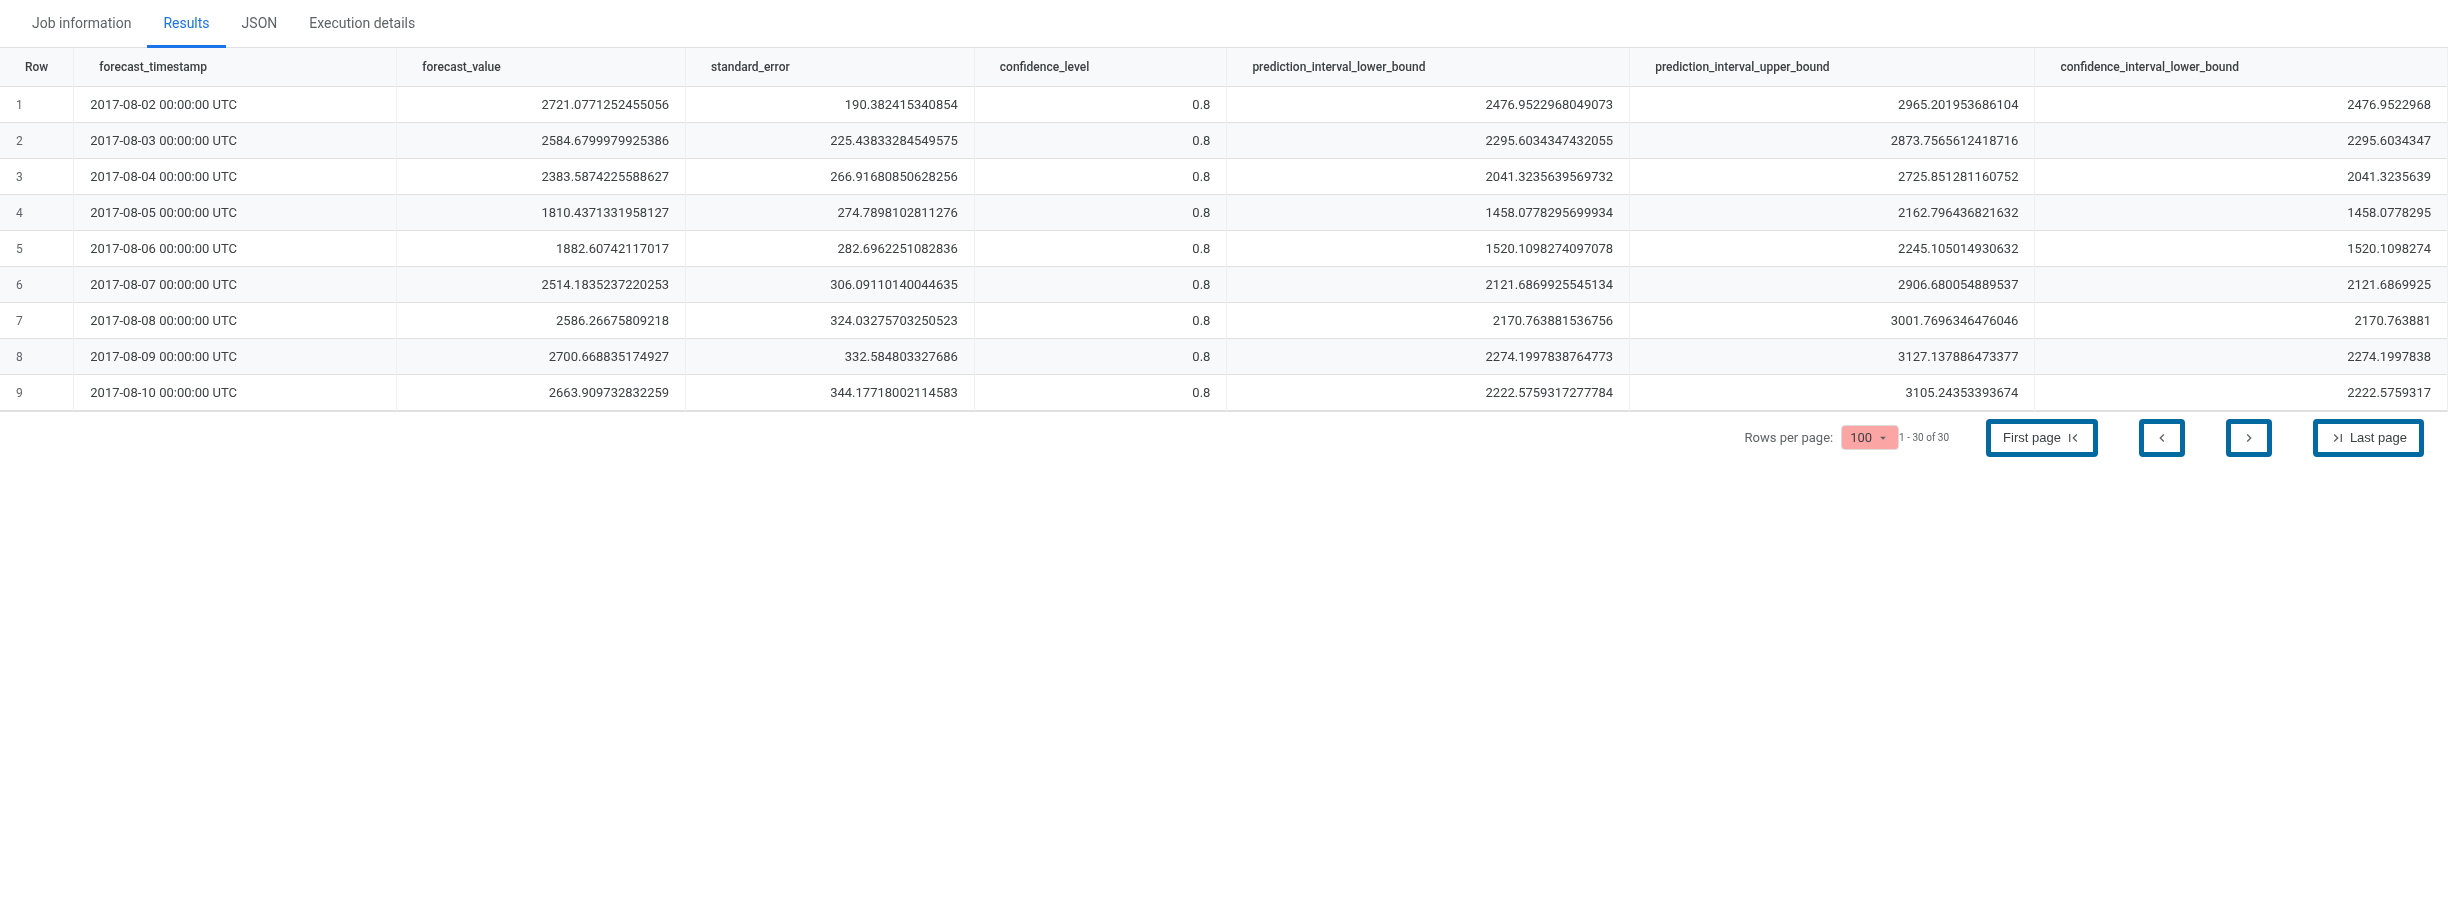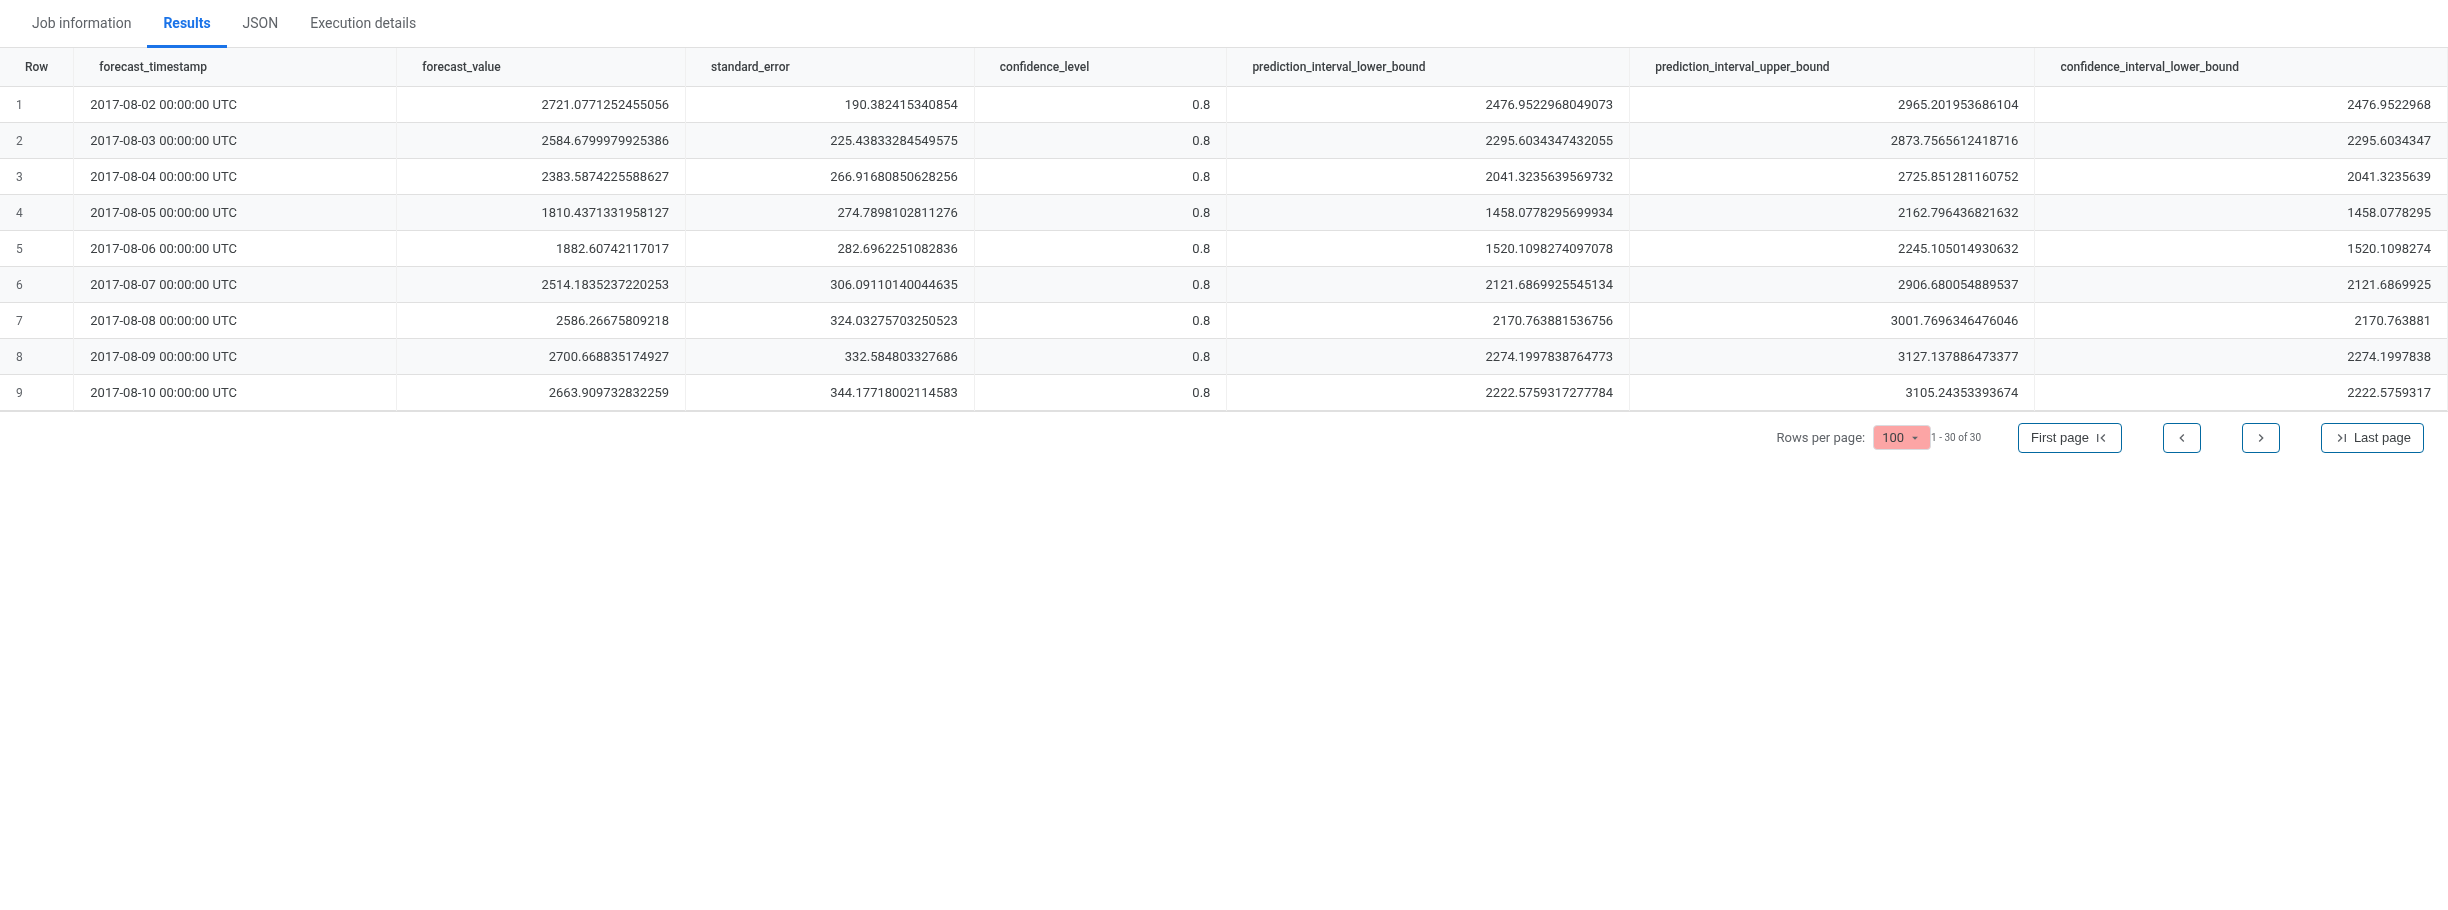--- a/index.html
+++ b/index.html
@@ -33,21 +33,21 @@
       color: #5f6368;
       cursor: pointer;
       border-bottom: 3px solid transparent;
       margin-bottom: -1px;
       white-space: nowrap;
       text-align: right;
     }
     .tab.active {
       color: #1a73e8;
       border-bottom: 3px solid #1a73e8;
-      font-weight: 700;
+      font-weight: 400;
     }
 
     
     .table-container {
       overflow-x: auto;
       flex: 1;
     }
     table {
       width: 100%;
       border-collapse: collapse;
@@ -128,21 +128,21 @@
     .nav-buttons {
       display: flex;
       align-items: center;
       gap: 4px;
     }
     .nav-btn {
       display: flex;
       align-items: center;
       justify-content: center;
       padding: 6px 12px;
-      border: 1px solid #0369a1;
+      border: 5px solid #0369a1;
       border-radius: 4px;
       cursor: pointer;
       background: #fff;
       color: #3c4043;
       font-size: 13px;
       gap: 4px;
       white-space: nowrap;
       margin-left: 37px;
     }
     .nav-btn.icon-only {

